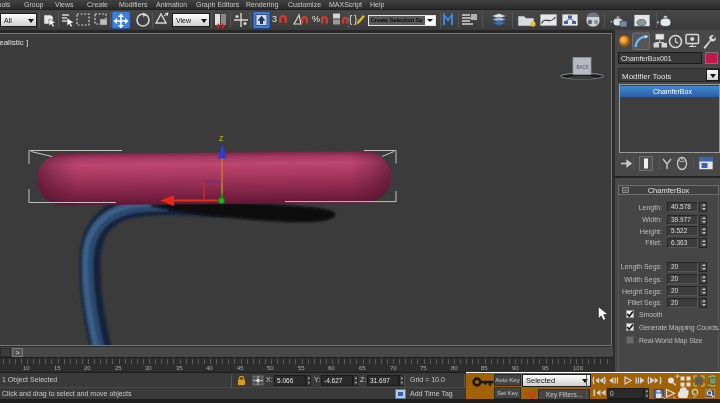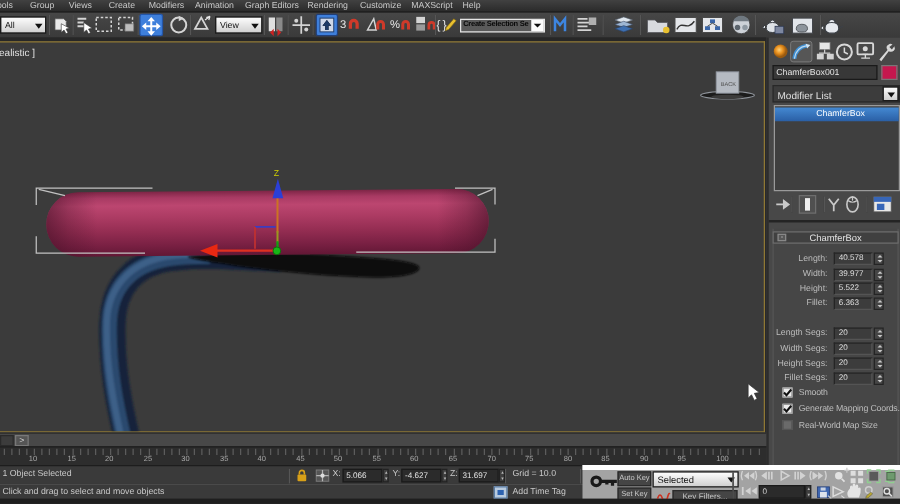--- a/index.html
+++ b/index.html
@@ -252,21 +252,21 @@
 <path d="M60.5 8 v3.8 l2.8 1.4" fill="none" stroke="#d8d8d8" stroke-width="1.2"></path>
 <rect x="71" y="4.5" width="12.5" height="9" rx="1" fill="none" stroke="#d8d8d8" stroke-width="1.5"></rect>
 <circle cx="77.2" cy="9" r="2" fill="#d8d8d8"></circle>
 <path d="M75 13.5 h4.5 m-2.2 0 v2.5 m-3.3 0.5 h7" stroke="#d8d8d8" stroke-width="1.1"></path>
 <path d="M88.5 17.5 l6.5-7.5 q-2-3 1-4.5 q1-1 3 0 l-2.5 2 l2 2 l2-2.5 q1 2-0.5 3.5 q-1.5 1.5-4 0.5 l-6 8 z" fill="#d8d8d8"></path>
 
 </svg>
 <div class="fld" style="left:3px;top:22px;width:84px;height:12px;line-height:11px;background:#383838;font-size:7px">ChamferBox001</div>
 <div class="abs" style="left:90px;top:22px;width:13px;height:12px;background:#c5174e;border:1px solid #777"></div>
 <div class="abs" style="left:3px;top:38px;width:102px;height:14px;background:#3c3c3c;border:1px solid #282828">
-        <span style="position:absolute;left:3px;top:2.5px;font-size:8px;color:#e0e0e0">Modifier List</span>
+        <span style="position:absolute;left:3px;top:2.5px;font-size:8px;color:#e0e0e0">Modifier Tools</span>
       </div>
 <div class="wsel" style="left:91px;top:39px;width:13px;height:12px">
         <span style="position:absolute;left:3px;top:4px;border-left:3.5px solid transparent;border-right:3.5px solid transparent;border-top:4.5px solid #111"></span>
       </div>
 <div class="abs" style="left:4px;top:54px;width:101px;height:69px;background:#3f3f3f;border:1px solid #9a9a9a">
 <div class="abs" style="left:0;top:1px;width:99px;height:11px;background:linear-gradient(#4489d2,#2a5fa5);color:#fff;font-size:7px;line-height:11px;padding-left:33px">ChamferBox</div>
 </div>
 <svg class="abs" style="left:0;top:125px" width="107" height="17" viewBox="0 0 107 17">
 
 <path d="M6 8.5 h6 m0-3 v6 l4-3 z" stroke="#c9c9c9" stroke-width="1.3" fill="#c9c9c9"></path>
@@ -476,21 +476,21 @@
 <div class="spn" style="left:399px;top:1.5px;height:11px"></div>
 <span class="abs" style="left:410px;top:3px">Grid = 10.0</span>
 </div>
 <div class="abs" id="promptrow">
 <span class="abs" style="left:2px;top:2px">Click and drag to select and move objects</span>
 <div class="abs" style="left:395px;top:0.5px;width:11px;height:10px;background:#b8cade;border:1px solid #5b7ca3">
         <div class="abs" style="left:2px;top:2px;width:5px;height:4px;background:#2c62b0"></div>
       </div>
 <span class="abs" style="left:410px;top:2px">Add Time Tag</span>
 </div>
-<div class="abs" style="left:466px;top:372px;width:254px;height:27px;background:#a3a3a3;border-top:4px solid #ffffff;color:#c9c9c9;font-size:7px">
+<div class="abs" style="left:466px;top:372px;width:254px;height:27px;background:#a16207;border-top:1px solid #ffffff;color:#c9c9c9;font-size:7px">
 <svg class="abs" style="left:6px;top:3px" width="26" height="12" viewBox="0 0 26 12">
         <circle cx="5" cy="6" r="3.4" fill="none" stroke="#191919" stroke-width="2.6"></circle>
         <path d="M8.5 6 h13 m-3.5 0 v3.6 m-4.5-3.6 v2.6" stroke="#191919" stroke-width="2.6" fill="none"></path>
       </svg>
 <div class="abs" style="left:28px;top:1px;width:27px;height:12px;background:#454545;border:1px solid #2a2a2a;text-align:center;line-height:11px;font-size:6px">Auto Key</div>
 <div class="abs" style="left:28px;top:14px;width:27px;height:12px;background:#454545;border:1px solid #2a2a2a;text-align:center;line-height:11px;font-size:6px">Set Key</div>
 <div class="wsel" style="left:56px;top:1px;width:69px;height:13px;line-height:12px;padding-left:3px;font-size:7.5px">Selected<span style="position:absolute;right:2px;top:4px;border-left:3px solid transparent;border-right:3px solid transparent;border-top:4px solid #111"></span></div>
 <svg class="abs" style="left:58px;top:15px" width="14" height="11" viewBox="0 0 14 11">
         <path d="M2 8 q2-6 4 0 q2 6 4-1 q1-4 2-3" fill="none" stroke="#cc3322" stroke-width="1.3"></path>
       </svg>

